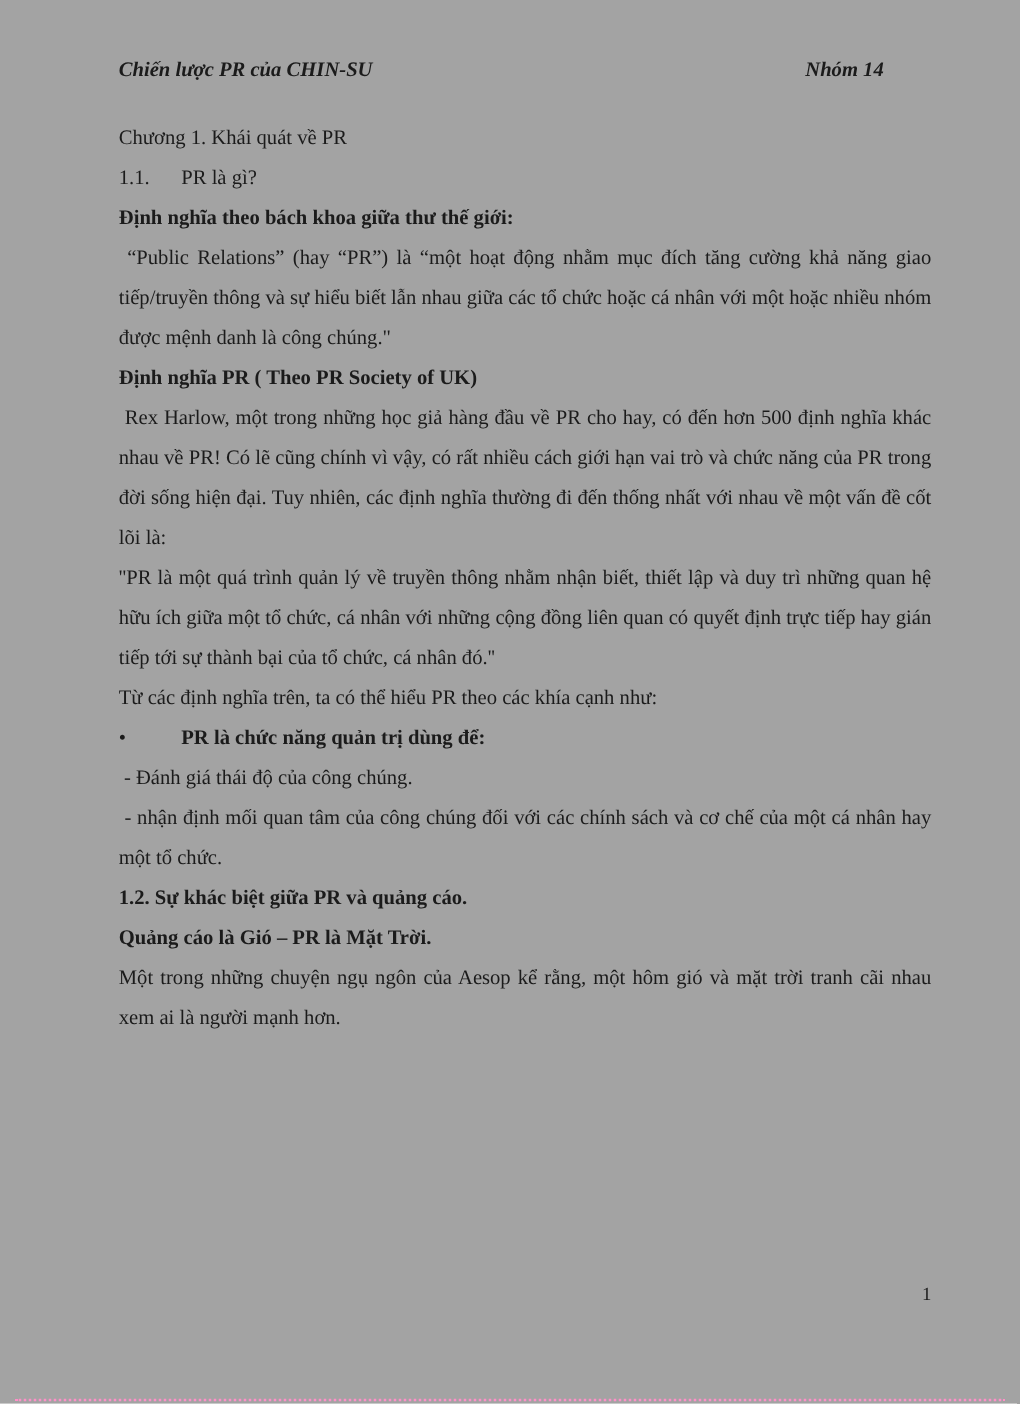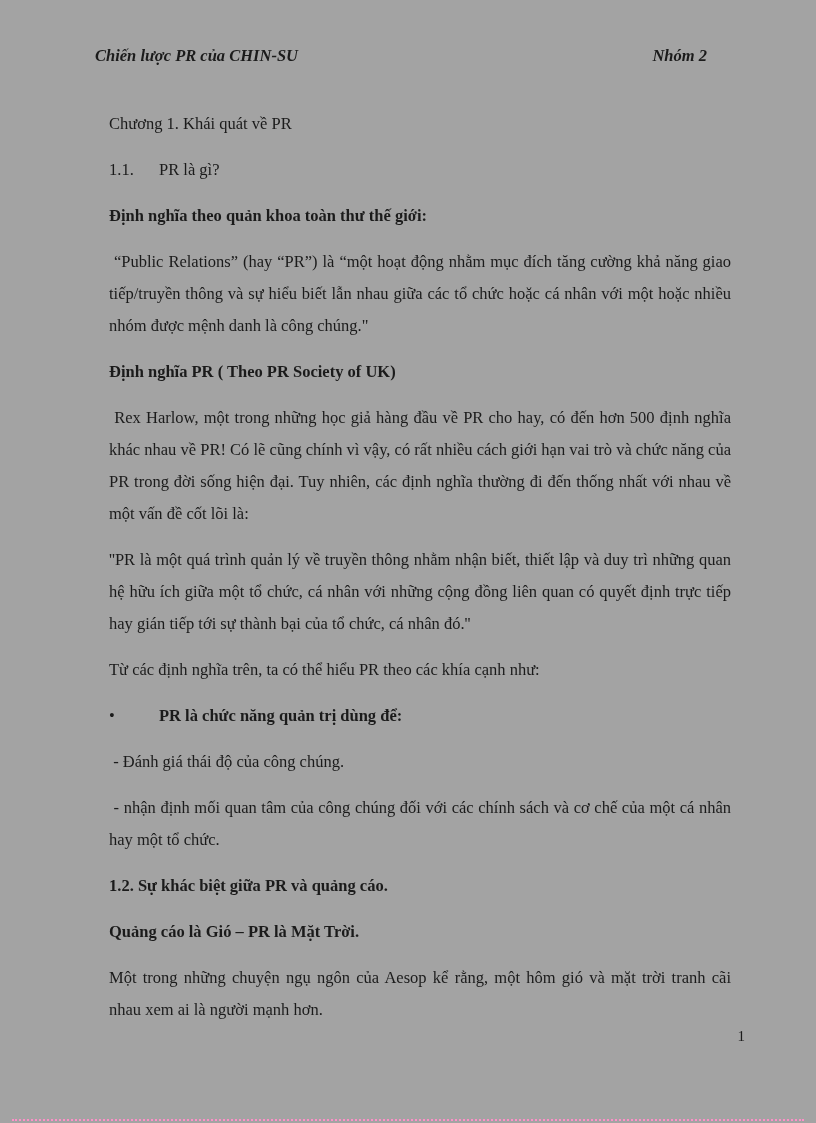--- a/index.html
+++ b/index.html
@@ -33,21 +33,21 @@
   .doc-body {
     position: absolute;
     top: 94px;
     left: 95px;
     width: 650px;
     font-size: 16.5px;
     line-height: 32px;
   }
   .para {
     text-align: justify;
-    margin: 14px;
+    margin: 0;
   }
   .para.bold { font-weight: bold; }
   .para.bullet-bold { font-weight: bold; }
   .para.tabbed .num {
     display: inline-block;
     width: 50px;
   }
   .para.bullet-bold .bullet {
     display: inline-block;
     width: 50px;
@@ -68,27 +68,27 @@
     border-bottom: 2px dotted #ff8fc8;
   }
 </style>
 </head>
 <body>
 
 <div class="page">
 
   <div class="running-header">
     <span class="hdr-left">Chiến lược PR của CHIN-SU</span>
-    <span class="hdr-right">Nhóm 2</span>
+    <span class="hdr-right">Nhóm 14</span>
   </div>
 
   <div class="doc-body">
       <div class="para normal">Chương 1. Khái quát về PR</div>
       <div class="para tabbed"><span class="num">1.1.</span><span>PR là gì?</span></div>
-      <div class="para bold">Định nghĩa theo quản khoa toàn thư thế giới:</div>
+      <div class="para bold">Định nghĩa theo bách khoa giữa thư thế giới:</div>
       <div class="para normal">&nbsp;“Public Relations” (hay “PR”) là “một hoạt động nhằm mục đích tăng cường khả năng giao tiếp/truyền thông và sự hiểu biết lẫn nhau giữa các tổ chức hoặc cá nhân với một hoặc nhiều nhóm được mệnh danh là công chúng."</div>
       <div class="para bold">Định nghĩa PR ( Theo PR Society of UK)</div>
       <div class="para normal">&nbsp;Rex Harlow, một trong những học giả hàng đầu về PR cho hay, có đến hơn 500 định nghĩa khác nhau về PR! Có lẽ cũng chính vì vậy, có rất nhiều cách giới hạn vai trò và chức năng của PR trong đời sống hiện đại. Tuy nhiên, các định nghĩa thường đi đến thống nhất với nhau về một vấn đề cốt lõi là:</div>
       <div class="para normal">''PR là một quá trình quản lý về truyền thông nhằm nhận biết, thiết lập và duy trì những quan hệ hữu ích giữa một tổ chức, cá nhân với những cộng đồng liên quan có quyết định trực tiếp hay gián tiếp tới sự thành bại của tổ chức, cá nhân đó.''</div>
       <div class="para normal">Từ các định nghĩa trên, ta có thể hiểu PR theo các khía cạnh như:</div>
       <div class="para bullet-bold"><span class="bullet">•</span><span>PR là chức năng quản trị dùng để:</span></div>
       <div class="para normal">&nbsp;- Đánh giá thái độ của công chúng.</div>
       <div class="para normal">&nbsp;- nhận định mối quan tâm của công chúng đối với các chính sách và cơ chế của một cá nhân hay một tổ chức.</div>
       <div class="para bold">1.2. Sự khác biệt giữa PR và quảng cáo.</div>
       <div class="para bold">Quảng cáo là Gió – PR là Mặt Trời.</div>

